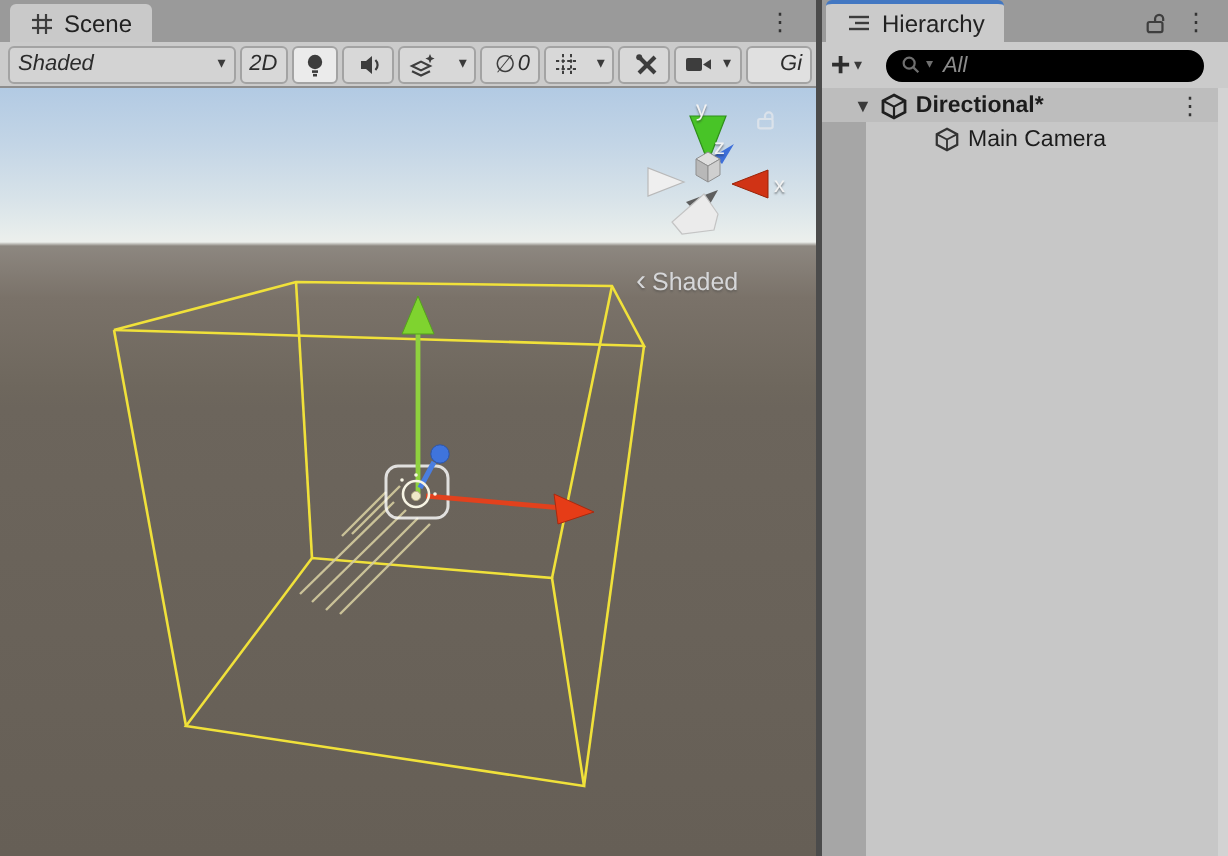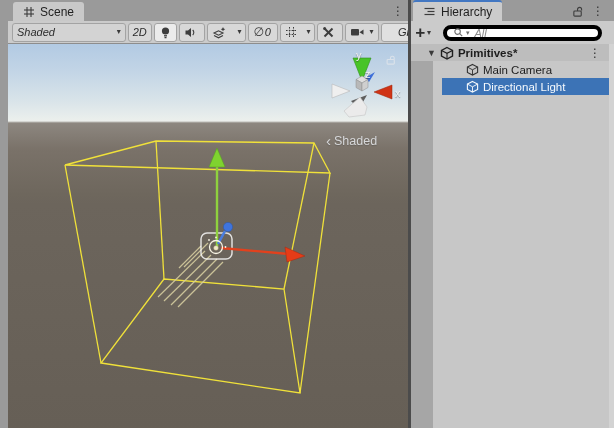--- a/index.html
+++ b/index.html
@@ -8,45 +8,45 @@
 
   
   .tabbar{position:absolute;top:0;left:0;right:0;height:21px;background:#9a9a9a;display:flex;align-items:flex-end;}
   .tab{height:19px;display:flex;align-items:center;gap:5px;padding:0 10px;background:#c9c9c9;
        border-radius:3px 3px 0 0;font-size:12px;color:#222;}
   .kebab{font-size:12px;color:#333;line-height:1;padding:0 2px;}
   .dropdown-arrow{font-size:8px;color:#3a3a3a;line-height:1;}
   .toolbar{position:absolute;top:21px;left:0;right:0;height:23px;background:#cbcbcb;
            border-bottom:1px solid #8d8d8d;display:flex;align-items:center;padding:0 2px;font-style:italic;}
   .tbtn{height:19px;background:#d8d8d8;border:1px solid #a3a3a3;border-radius:3px;display:flex;
-        align-items:center;justify-content:flex-start;font-size:11px;color:#2c2c2c;margin-left:2px;padding:0 4px;}
+        align-items:center;justify-content:flex-end;font-size:11px;color:#2c2c2c;margin-left:2px;padding:0 4px;}
   .tbtn.active{background:#ebebeb;}
   svg{display:block;}
 
   
-  #scene-panel{position:absolute;left:8px;top:0;width:408px;height:304px;padding-left:8px;}
+  #scene-panel{position:absolute;left:0;top:0;width:408px;height:304px;padding-left:8px;}
   #scene-viewport{position:absolute;left:0;top:44px;width:408px;height:384px;overflow:hidden;cursor:default;
     background:linear-gradient(#b2cae3 0px,#c3d5e6 28px,#d8e3e9 56px,#e9eeec 74px,#ecefec 77px,
                #8d8780 79px,#7a7269 105px,#6e675d 150px,#6c655c 160px,#665f56 384px);}
   #persp-label{position:absolute;left:318px;top:90px;display:flex;align-items:center;gap:3px;
     color:#d6d7d9;font-size:12.5px;text-shadow:0 1px 1px rgba(60,60,60,.35);}
   .axis-label{position:absolute;color:#f2f2f2;font-size:11px;text-shadow:0 1px 1px rgba(40,40,40,.5);}
 
   
   #sep{position:absolute;left:408px;top:0;width:3px;height:428px;background:#4b4b4b;}
   #hier-panel{position:absolute;left:411px;top:0;width:203px;height:428px;background:#c7c7c7;}
   #hier-panel .tab{border-top:2px solid #4277c2;height:21px;}
   #hier-content{position:absolute;top:44px;left:0;right:0;bottom:0;background:#c7c7c7;}
   #hier-gutter{position:absolute;left:0;top:0;bottom:0;width:22px;background:#a6a6a6;}
   .hrow{position:relative;height:17px;display:flex;align-items:center;font-size:11.5px;color:#1c1c1c;}
   .hrow.scene-header{background:#bdbdbd;font-weight:bold;padding-left:16px;}
-  .hrow.item{padding-left:24px;margin-left:31px;}
+  .hrow.item{padding-left:56px;}
   .hrow.item.selected{background:#3c73b6;color:#f5f9fd;}
   #right-strip{position:absolute;right:0;top:0;bottom:0;width:5px;background:#d3d3d3;}
-  .searchbox{flex:1;height:16px;margin:0 10px 0 12px;background:#ffffff;border:4px solid #000000;
+  .searchbox{flex:1;height:16px;margin:0 10px 0 12px;background:#000000;border:1px solid #000000;
      border-radius:8px;display:flex;align-items:center;padding:0 6px;gap:2px;}
   .searchbox .ph{color:#8b8b8b;font-size:11px;}
 </style>
 </head>
 <body>
 
 <div id="app">
 
   <div id="scene-panel">
     <div class="tabbar">
@@ -245,39 +245,31 @@
     <div id="hier-content">
       <div id="hier-gutter"></div>
 
       <div class="hrow scene-header">
         <span style="font-size:9px;color:#3a3a3a;margin-right:4px">▼</span>
         <svg width="14" height="14" viewBox="0 0 14 14" style="margin-right:4px">
           <polygon points="7,1.5 12.5,4.4 12.5,10.1 7,13 1.5,10.1 1.5,4.4" fill="none" stroke="#1f1f1f" stroke-width="1.4"></polygon>
           <polyline points="1.5,4.4 7,7.3 12.5,4.4" fill="none" stroke="#1f1f1f" stroke-width="1.1"></polyline>
           <line x1="7" y1="7.3" x2="7" y2="13" stroke="#1f1f1f" stroke-width="1.1"></line>
         </svg>
-        <span>Primitives*</span>
+        <span>Directional*</span>
         <div style="flex:1"></div>
         <span class="kebab" style="margin-right:11px;font-weight:normal">⋮</span>
       </div>
 
       <div class="hrow item">
         <svg width="13" height="13" viewBox="0 0 14 14" style="margin-right:4px">
           <polygon points="7,1.5 12.5,4.4 12.5,10.1 7,13 1.5,10.1 1.5,4.4" fill="none" stroke="#333" stroke-width="1.2"></polygon>
           <polyline points="1.5,4.4 7,7.3 12.5,4.4" fill="none" stroke="#333" stroke-width="1"></polyline>
           <line x1="7" y1="7.3" x2="7" y2="13" stroke="#333" stroke-width="1"></line>
         </svg>
         <span>Main Camera</span>
       </div>
 
-      <div class="hrow item selected">
-        <svg width="13" height="13" viewBox="0 0 14 14" style="margin-right:4px">
-          <polygon points="7,1.5 12.5,4.4 12.5,10.1 7,13 1.5,10.1 1.5,4.4" fill="none" stroke="#f4f8fc" stroke-width="1.2"></polygon>
-          <polyline points="1.5,4.4 7,7.3 12.5,4.4" fill="none" stroke="#f4f8fc" stroke-width="1"></polyline>
-          <line x1="7" y1="7.3" x2="7" y2="13" stroke="#f4f8fc" stroke-width="1"></line>
-        </svg>
-        <span>Directional Light</span>
-      </div>
 
       <div id="right-strip"></div>
     </div>
   </div>
 </div>
 
 </body></html>

